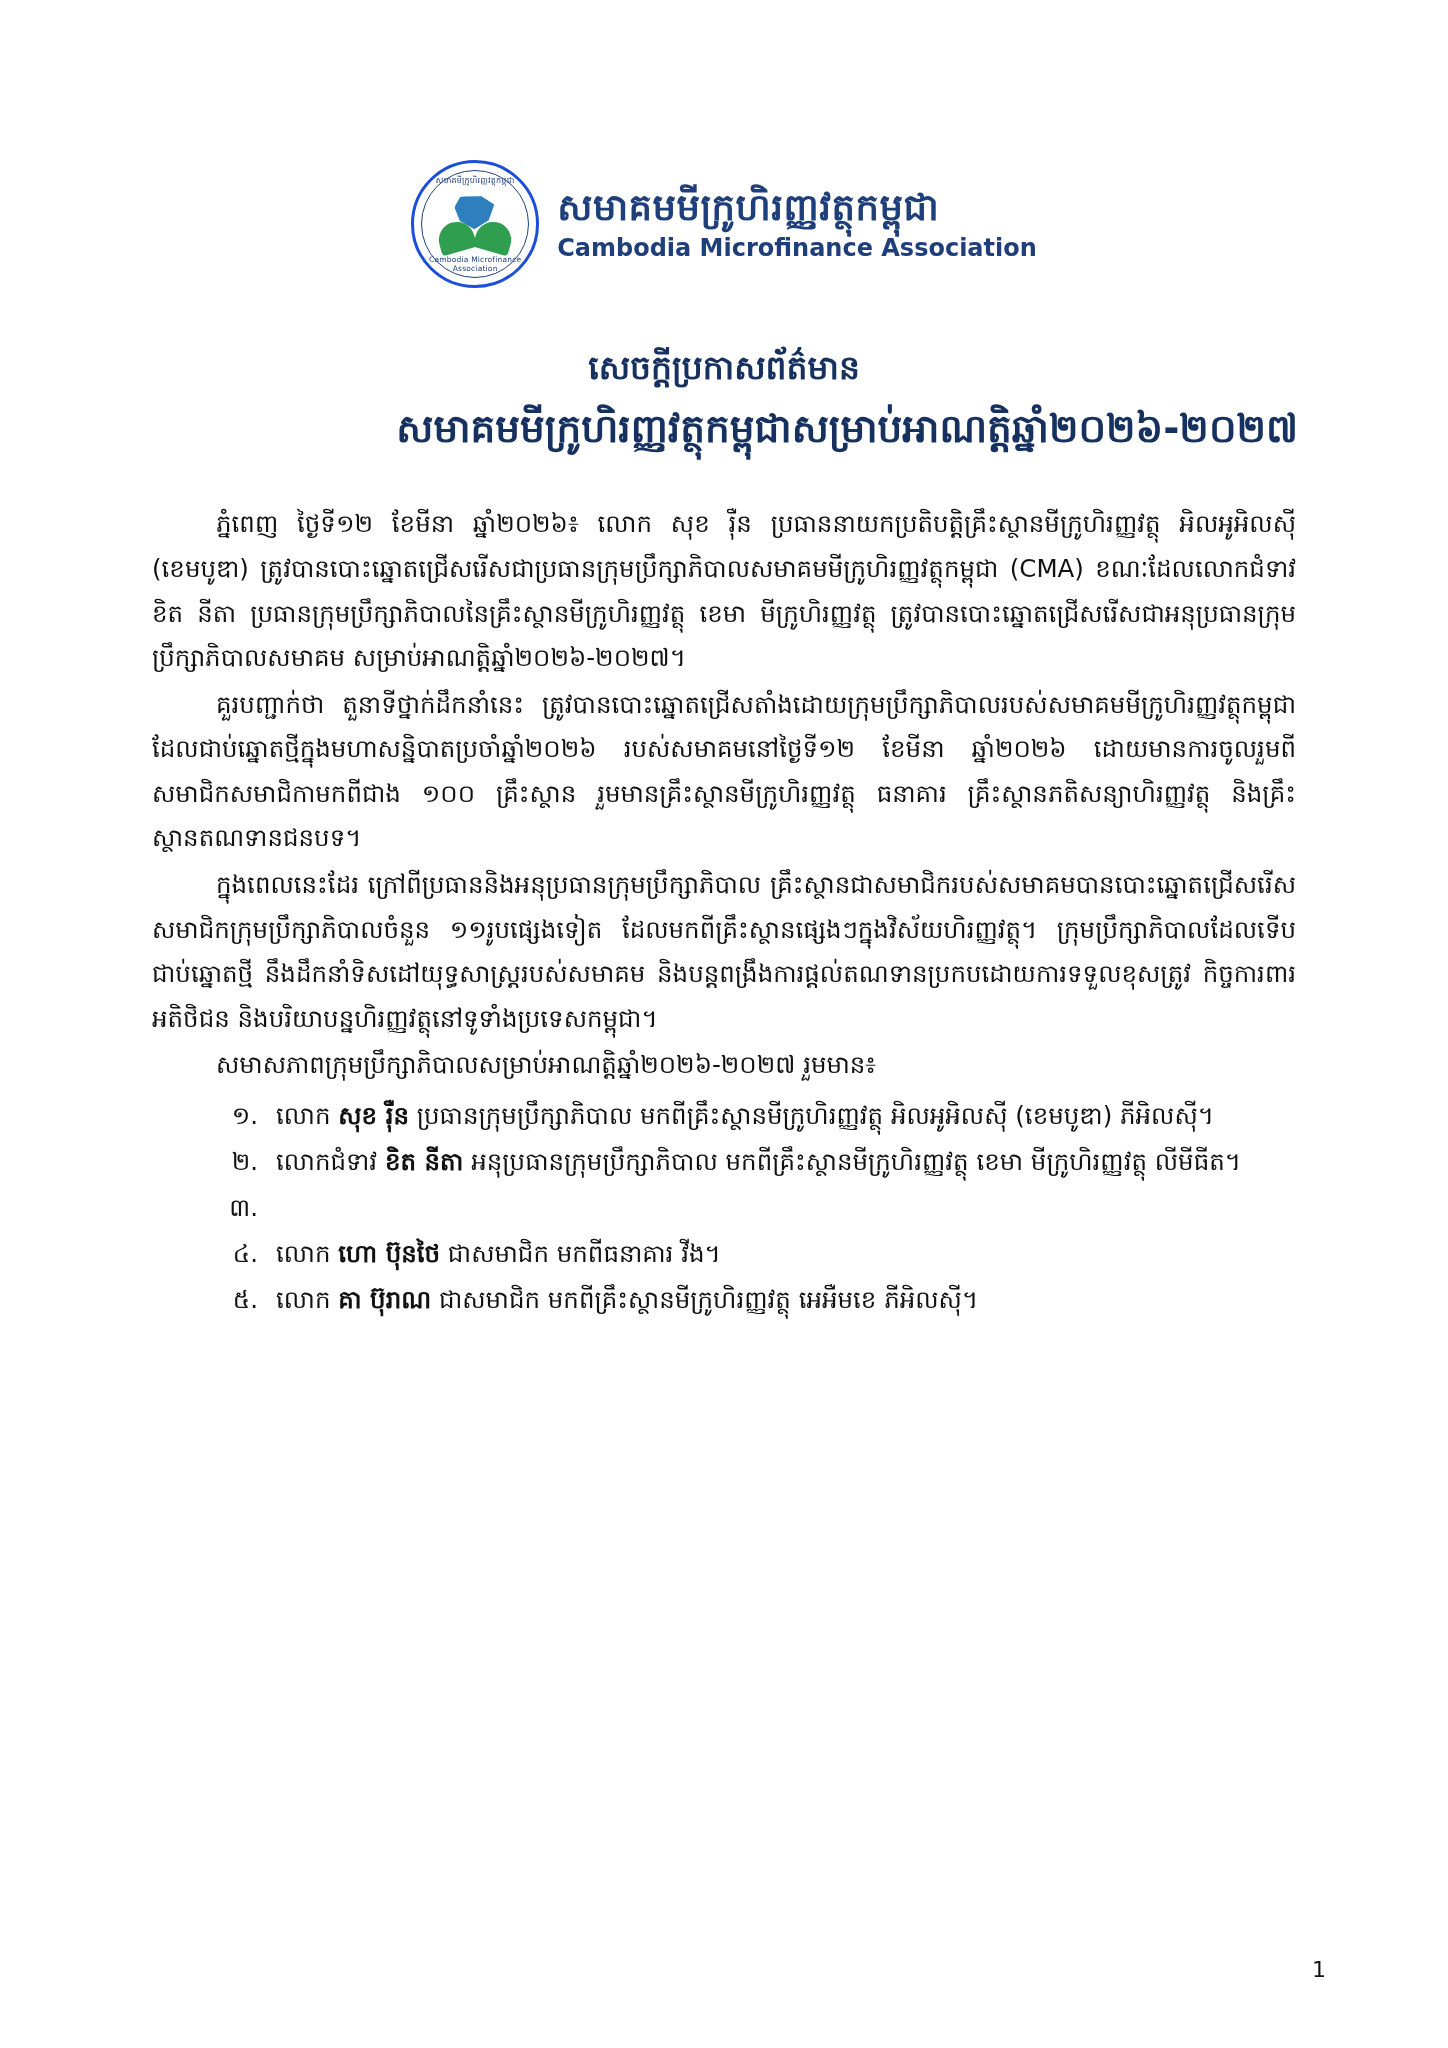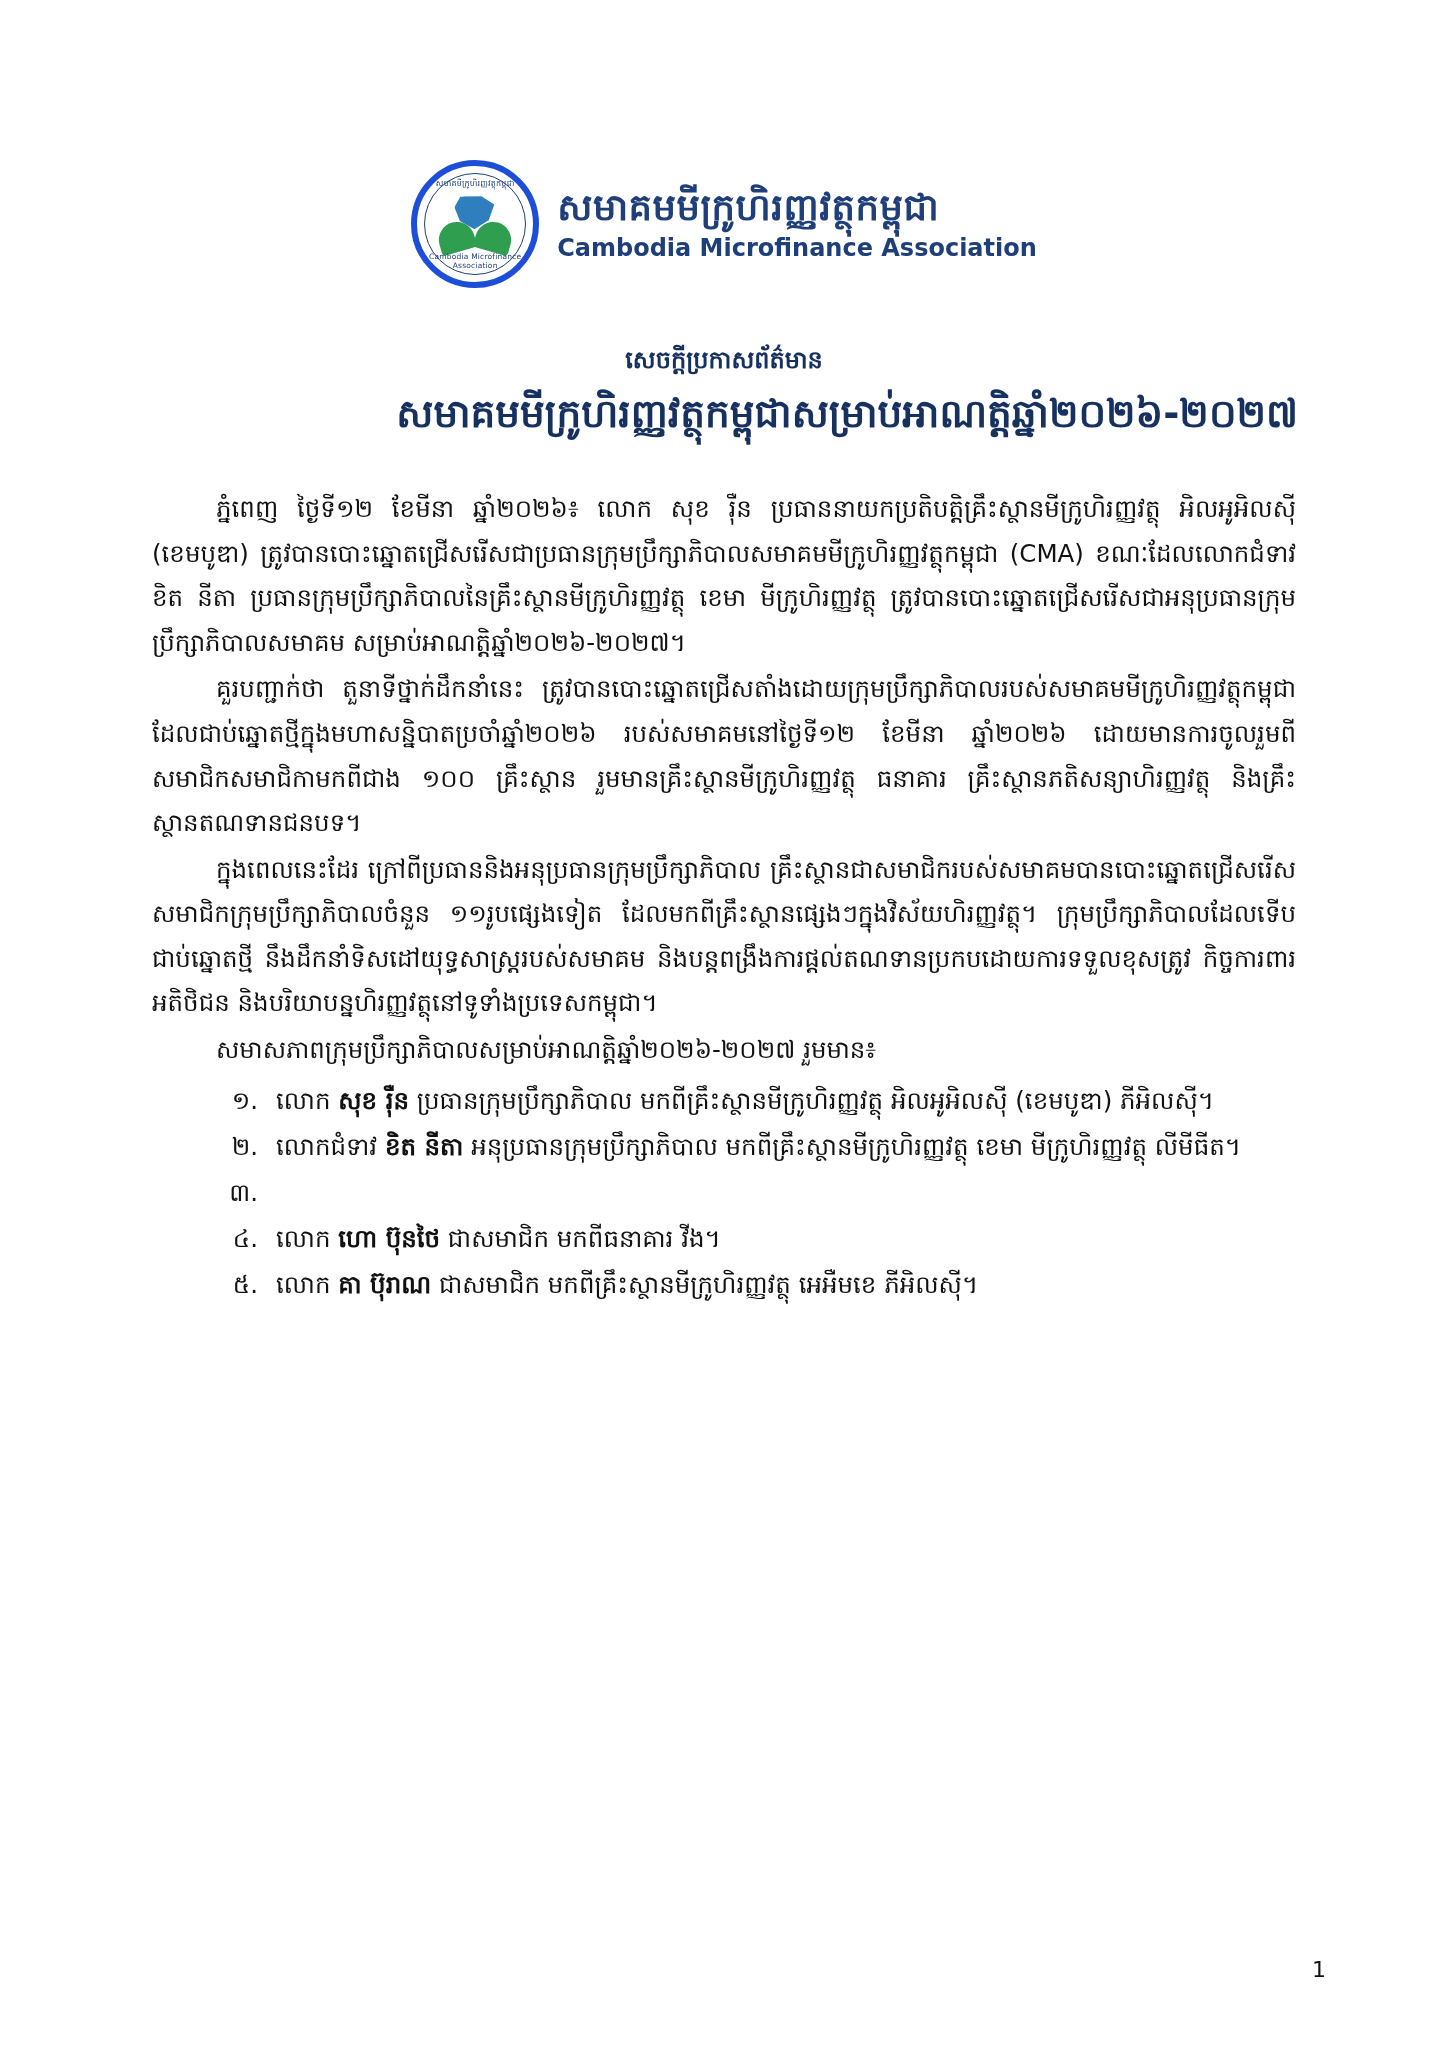--- a/index.html
+++ b/index.html
@@ -23,21 +23,21 @@
     align-items: center;
     justify-content: center;
     gap: 18px;
     padding-top: 160px;
   }
   .logo-seal {
     position: relative;
     width: 128px;
     height: 128px;
     border-radius: 50%;
-    border: 6px solid #1d4ed8;
+    border: 3px solid #1d4ed8;
     box-sizing: border-box;
     background: #ffffff;
     flex: 0 0 auto;
   }
   .logo-seal .ring {
     position: absolute;
     inset: 7px;
     border-radius: 50%;
     border: 1px solid #1f3f7a;
   }
@@ -105,21 +105,21 @@
     line-height: 1.2;
   }
 
   
   .titles {
     margin: 52px 150px 0 150px;
     text-align: center;
     color: #16305f;
     font-weight: bold;
   }
-  .titles .t1 { font-size: 24px; line-height: 1.7; }
+  .titles .t1 { font-size: 33px; line-height: 1.7; }
   .titles .t2 { font-size: 29px; line-height: 1.7; }
   .titles .t3 { font-size: 39px; line-height: 1.7; text-align: right; }
 
   
   .body-copy {
     margin: 40px 152px 0 152px;
     color: #111111;
   }
   .para {
     font-size: 24.5px;

